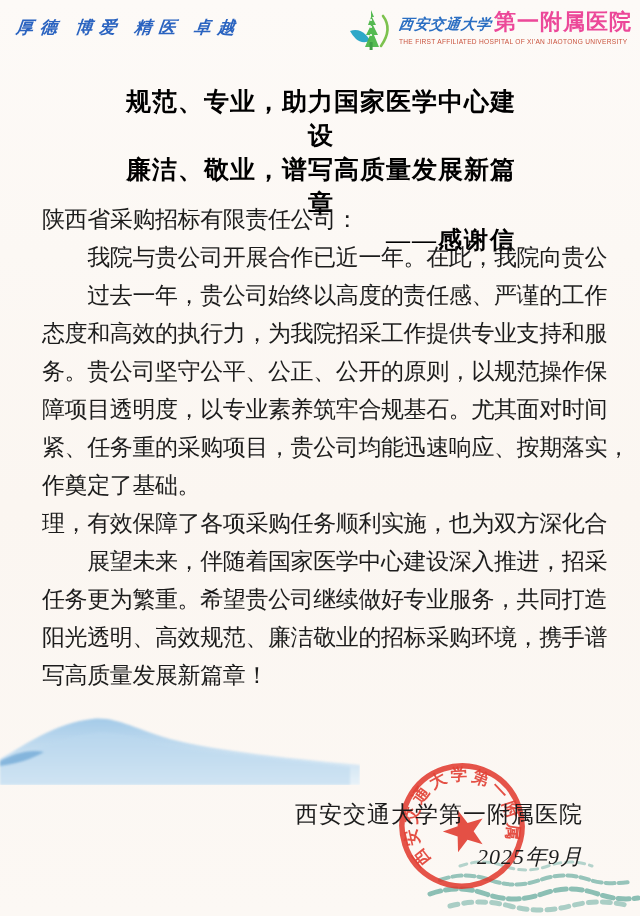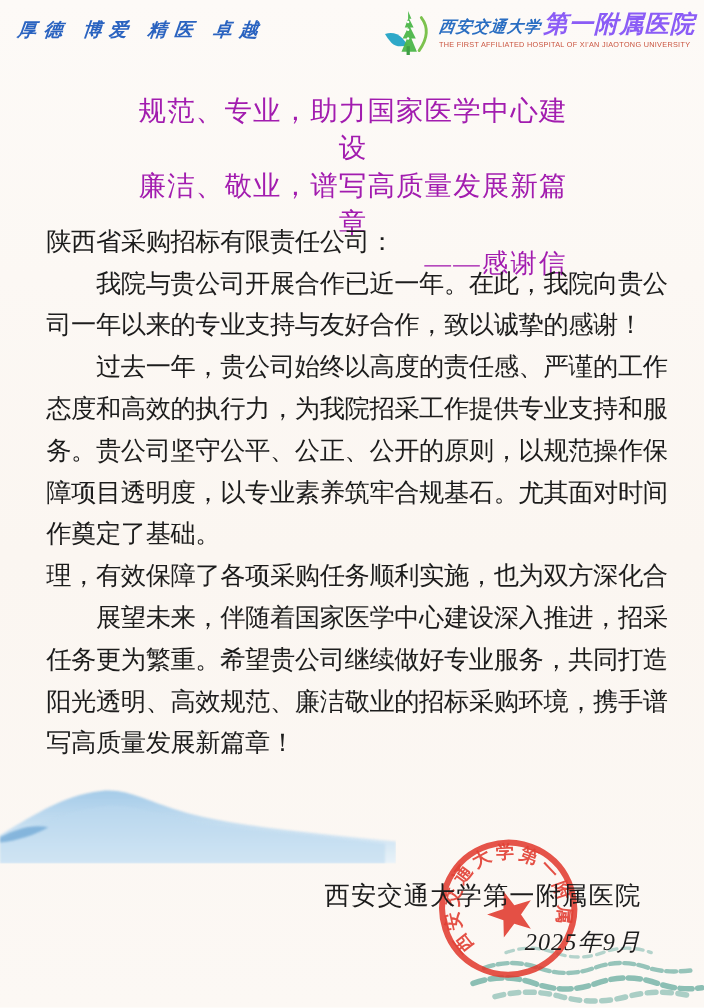--- a/index.html
+++ b/index.html
@@ -23,33 +23,32 @@
   }
   .brand { position:absolute; right:8px; top:7px; display:flex; align-items:flex-start; }
   .brand-icon { width:48px; height:44px; margin-right:4px; margin-top:1px; }
   .brand-text { display:flex; flex-direction:column; }
   .brand-cn { display:flex; align-items:baseline; white-space:nowrap; }
   .brand-uni {
     font-size:14.5px; color:#2a6ec2; font-style:italic; font-weight:bold;
     letter-spacing:1px; transform:skewX(-8deg); margin-right:2px;
   }
   .brand-hosp {
-    font-size:22px; color:#8b5cf6; font-weight:bold; letter-spacing:1px;
+    font-size:22px; color:#ec4899; font-weight:bold; letter-spacing:1px;
     font-family:"Liberation Sans","DejaVu Sans",sans-serif;
-    font-style:italic;
   }
   .brand-en {
     font-size:6.6px; color:#c9523d; letter-spacing:0.28px; margin-top:1px;
     font-family:"Liberation Sans","DejaVu Sans",sans-serif; white-space:nowrap;
   }
 
   
   .title-block {
     position:absolute; left:120px; top:85px; width:402px;
-    text-align:center; font-weight:400; color:#a21caf;
+    text-align:center; font-weight:700; color:#000000;
     font-size:25px; letter-spacing:1px; line-height:34px;
   }
   .title-sub {
     text-align:right; padding-right:6px; margin-top:2px;
     font-size:24px; letter-spacing:2px;
   }
 
   
   .letter-body {
     position:absolute; left:42px; top:201px; width:562px;
@@ -101,25 +100,25 @@
   <div class="title-block">
     <div>规范、专业，助力国家医学中心建设</div>
     <div>廉洁、敬业，谱写高质量发展新篇章</div>
     <div class="title-sub">——感谢信</div>
   </div>
 
   <div class="letter-body">
     <div class="letter-line">陕西省采购招标有限责任公司：</div>
     <div>
         <div class="letter-line">　　我院与贵公司开展合作已近一年。在此，我院向贵公</div>
-        <div class="letter-line">司一年以来的专业支持与友好合作，致以诚挚的感谢！</div>
         <div class="letter-line">　　过去一年，贵公司始终以高度的责任感、严谨的工作</div>
         <div class="letter-line">态度和高效的执行力，为我院招采工作提供专业支持和服</div>
         <div class="letter-line">务。贵公司坚守公平、公正、公开的原则，以规范操作保</div>
         <div class="letter-line">障项目透明度，以专业素养筑牢合规基石。尤其面对时间</div>
+        <div class="letter-line">紧、任务重的采购项目，贵公司均能迅速响应、按期落实，</div>
         <div class="letter-line">作奠定了基础。</div>
         <div class="letter-line">理，有效保障了各项采购任务顺利实施，也为双方深化合</div>
         <div class="letter-line">　　展望未来，伴随着国家医学中心建设深入推进，招采</div>
         <div class="letter-line">任务更为繁重。希望贵公司继续做好专业服务，共同打造</div>
         <div class="letter-line">阳光透明、高效规范、廉洁敬业的招标采购环境，携手谱</div>
         <div class="letter-line">写高质量发展新篇章！</div>
       </div>
   </div>
 
   <div class="signature">西安交通大学第一附属医院</div>

